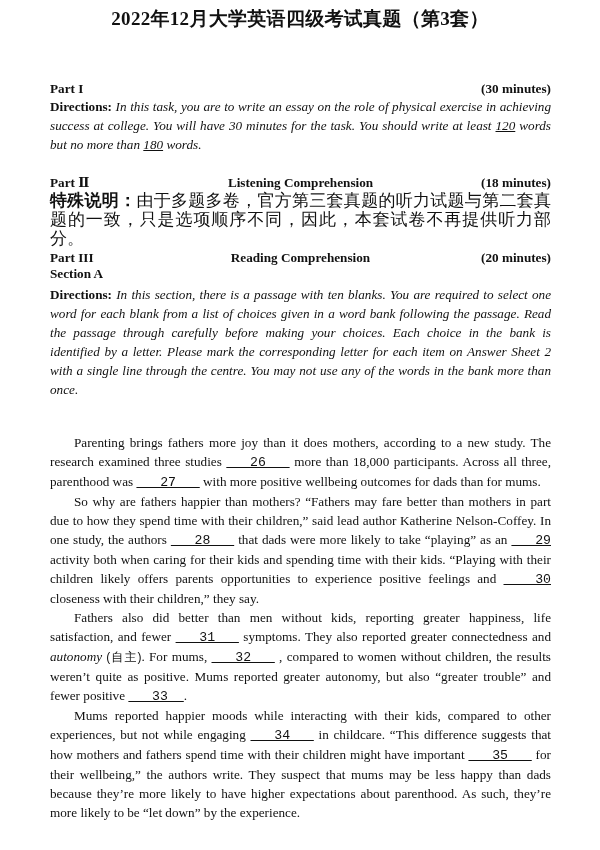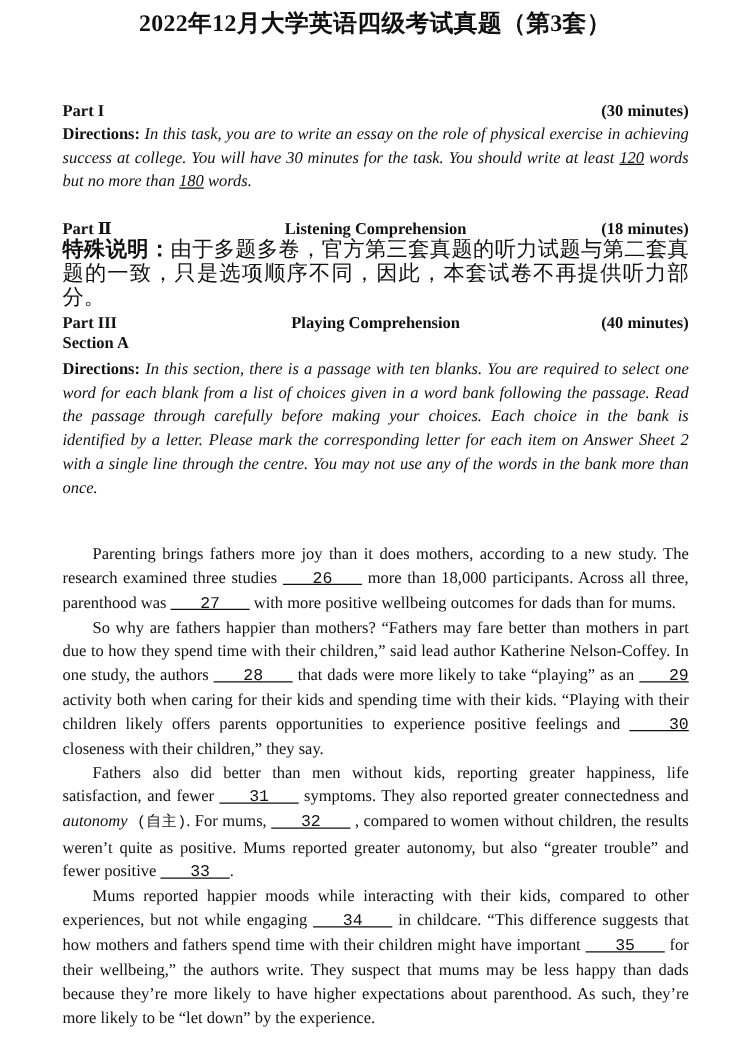--- a/index.html
+++ b/index.html
@@ -38,21 +38,21 @@
   .cn-note b { font-weight: bold; }
   .passage p {
     margin: 0; text-indent: 24px; font-size: 13.2px; line-height: 19px;
     text-align: justify;
   }
   .blank {
     display: inline-block; text-decoration: underline; text-indent: 0;
     white-space: pre;
     font-family: Liberation Mono, monospace;
   }
-  .cn-inline { font-family: Liberation Mono, monospace; font-size: 12px; }
+  .cn-inline { font-family: Liberation Sans, sans-serif; font-size: 12px; }
 </style>
 </head>
 <body>
 
 <div class="title">2022年12月大学英语四级考试真题（第3套）</div>
 
 <div class="page" style="top:78px;">
   <div class="part-head">
     <span class="part-label">Part I</span>
     <span class="part-time">(30 minutes)</span>
@@ -65,22 +65,22 @@
     <span class="part-label">Part Ⅱ</span>
     <span class="part-name">Listening Comprehension</span>
     <span class="part-time">(18 minutes)</span>
   </div>
   <div class="cn-note"><b>特殊说明：</b><span>由于多题多卷，官方第三套真题的听力试题与第二套真题的一致，只是选项顺序不同，因此，本套试卷不再提供听力部分。</span></div>
 </div>
 
 <div class="page" style="top:247px;">
   <div class="part-head">
     <span class="part-label">Part III</span>
-    <span class="part-name">Playing Comprehension</span>
-    <span class="part-time">(40 minutes)</span>
+    <span class="part-name">Reading Comprehension</span>
+    <span class="part-time">(20 minutes)</span>
   </div>
   <div class="section-label">Section A</div>
   <div class="directions"><b>Directions:</b><span class="it"> In this section, there is a passage with ten blanks. You are required to select one word for each blank from a list of choices given in a word bank following the passage. Read the passage through carefully before making your choices. Each choice in the bank is identified by a letter. Please mark the corresponding letter for each item on </span><span class="bi">Answer Sheet 2</span><span class="it"> with a single line through the centre. You may not use any of the words in the bank more than once.</span></div>
 </div>
 
 <div class="page passage" style="top:433px;">
   <p><span>Parenting brings fathers more joy than it does mothers, according to a new study. The research examined three studies </span><span class="blank">   26   </span><span> more than 18,000 participants. Across all three, parenthood was </span><span class="blank">   27   </span><span> with more positive wellbeing outcomes for dads than for mums.</span></p>
   <p><span>So why are fathers happier than mothers? “Fathers may fare better than mothers in part due to how they spend time with their children,” said lead author Katherine Nelson-Coffey. In one study, the authors </span><span class="blank">   28   </span><span> that dads were more likely to take “playing” as an </span><span class="blank">   29</span><span> activity both when caring for their kids and spending time with their kids. “Playing with their children likely offers parents opportunities to experience positive feelings and </span><span class="blank">    30</span><span> closeness with their children,” they say.</span></p>
   <p><span>Fathers also did better than men without kids, reporting greater happiness, life satisfaction, and fewer </span><span class="blank">   31   </span><span> symptoms. They also reported greater connectedness and </span><i>autonomy</i><span class="cn-inline"> (自主)</span><span>. For mums, </span><span class="blank">   32   </span><span> , compared to women without children, the results weren’t quite as positive. Mums reported greater autonomy, but also “greater trouble” and fewer positive </span><span class="blank">   33  </span><span>.</span></p>
   <p><span>Mums reported happier moods while interacting with their kids, compared to other experiences, but not while engaging </span><span class="blank">   34   </span><span> in childcare. “This difference suggests that how mothers and fathers spend time with their children might have important </span><span class="blank">   35   </span><span> for their wellbeing,” the authors write. They suspect that mums may be less happy than dads because they’re more likely to have higher expectations about parenthood. As such, they’re more likely to be “let down” by the experience.</span></p>

